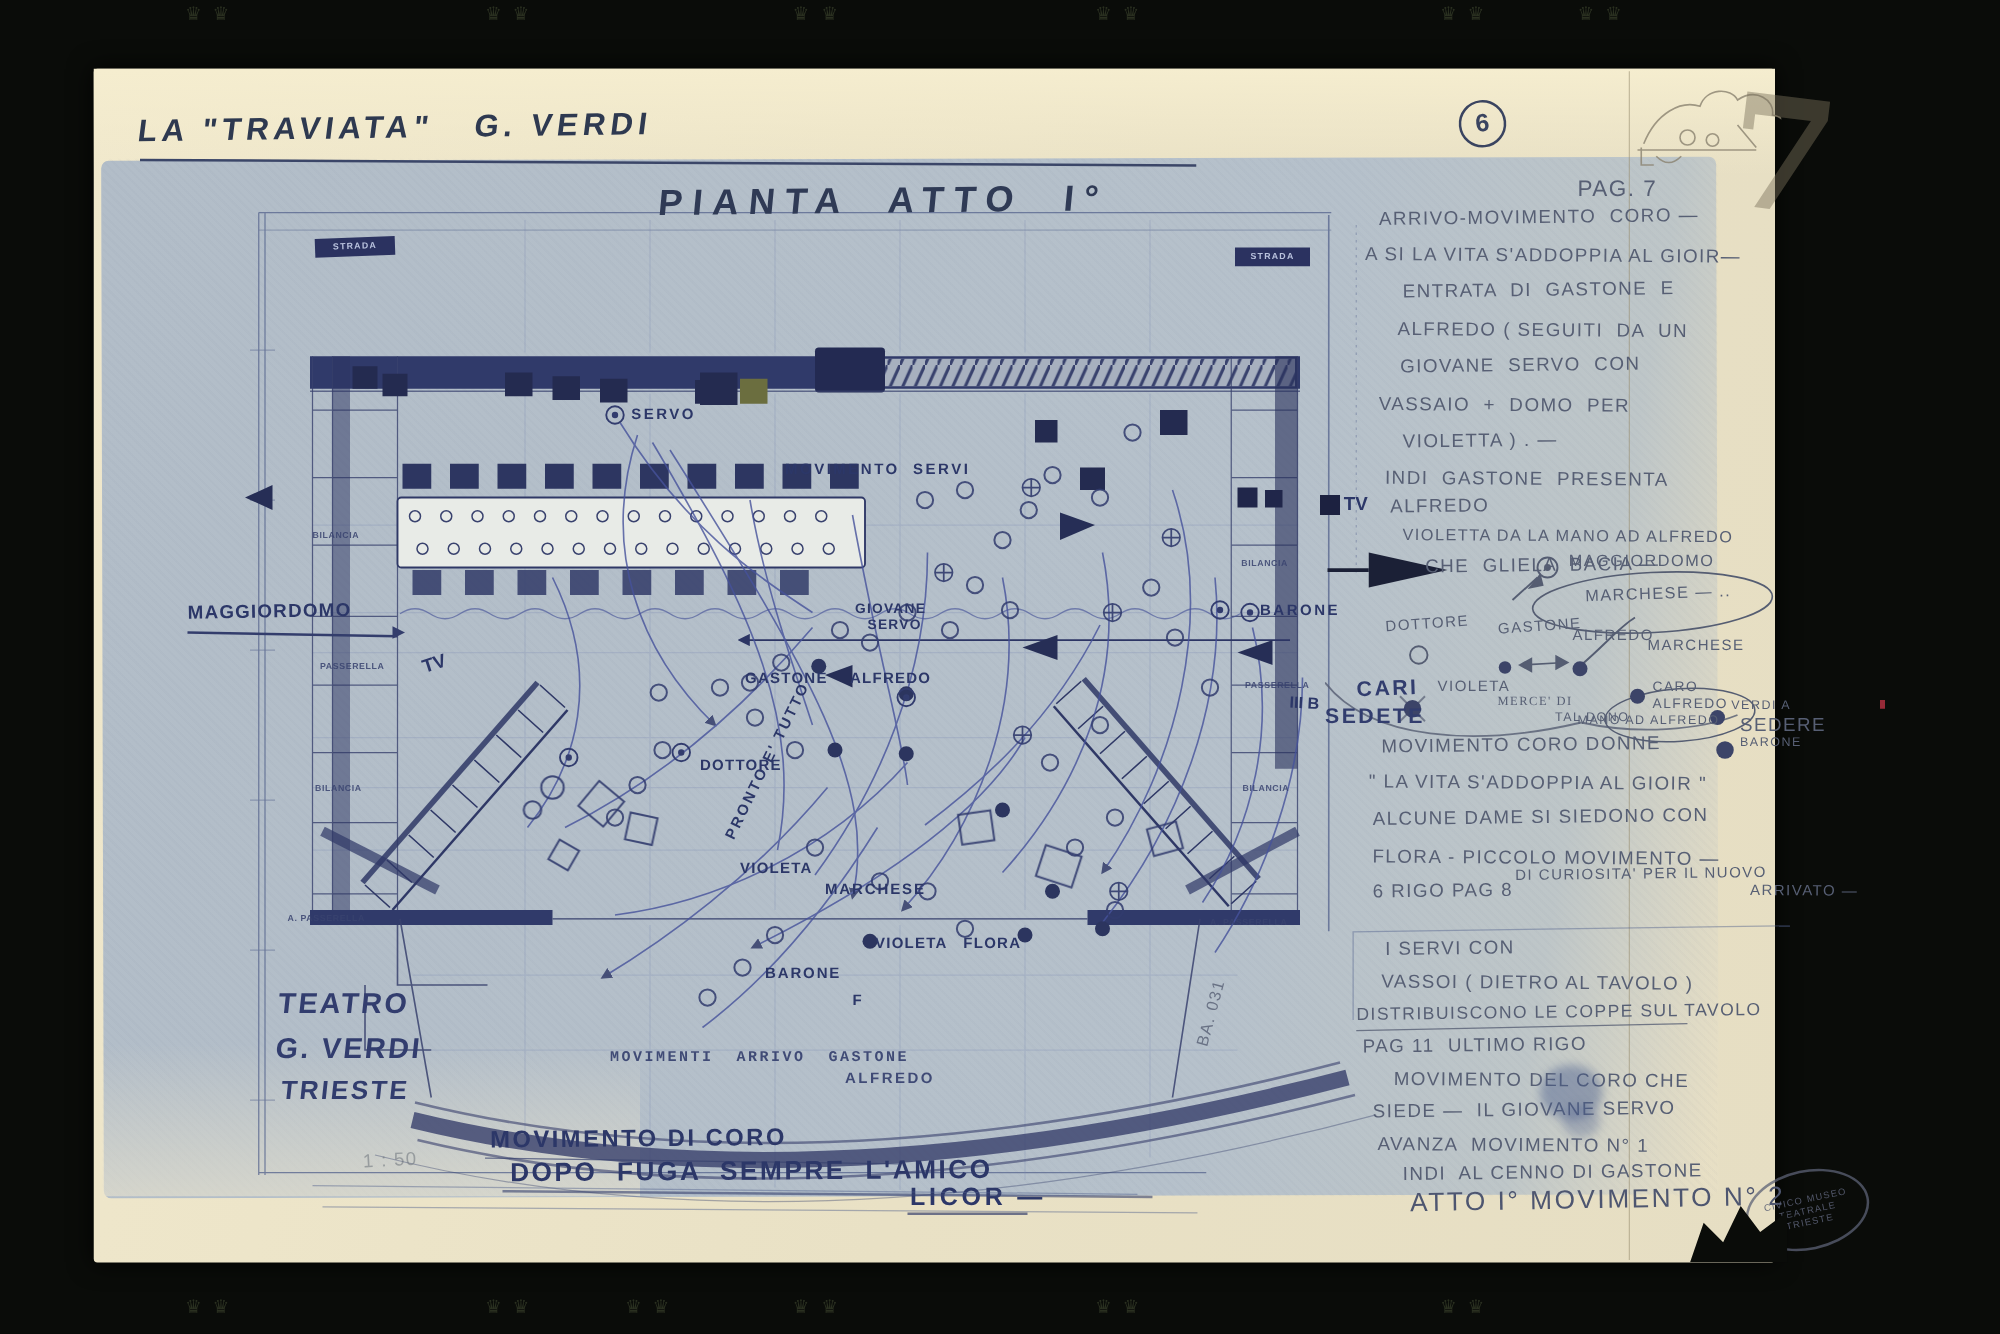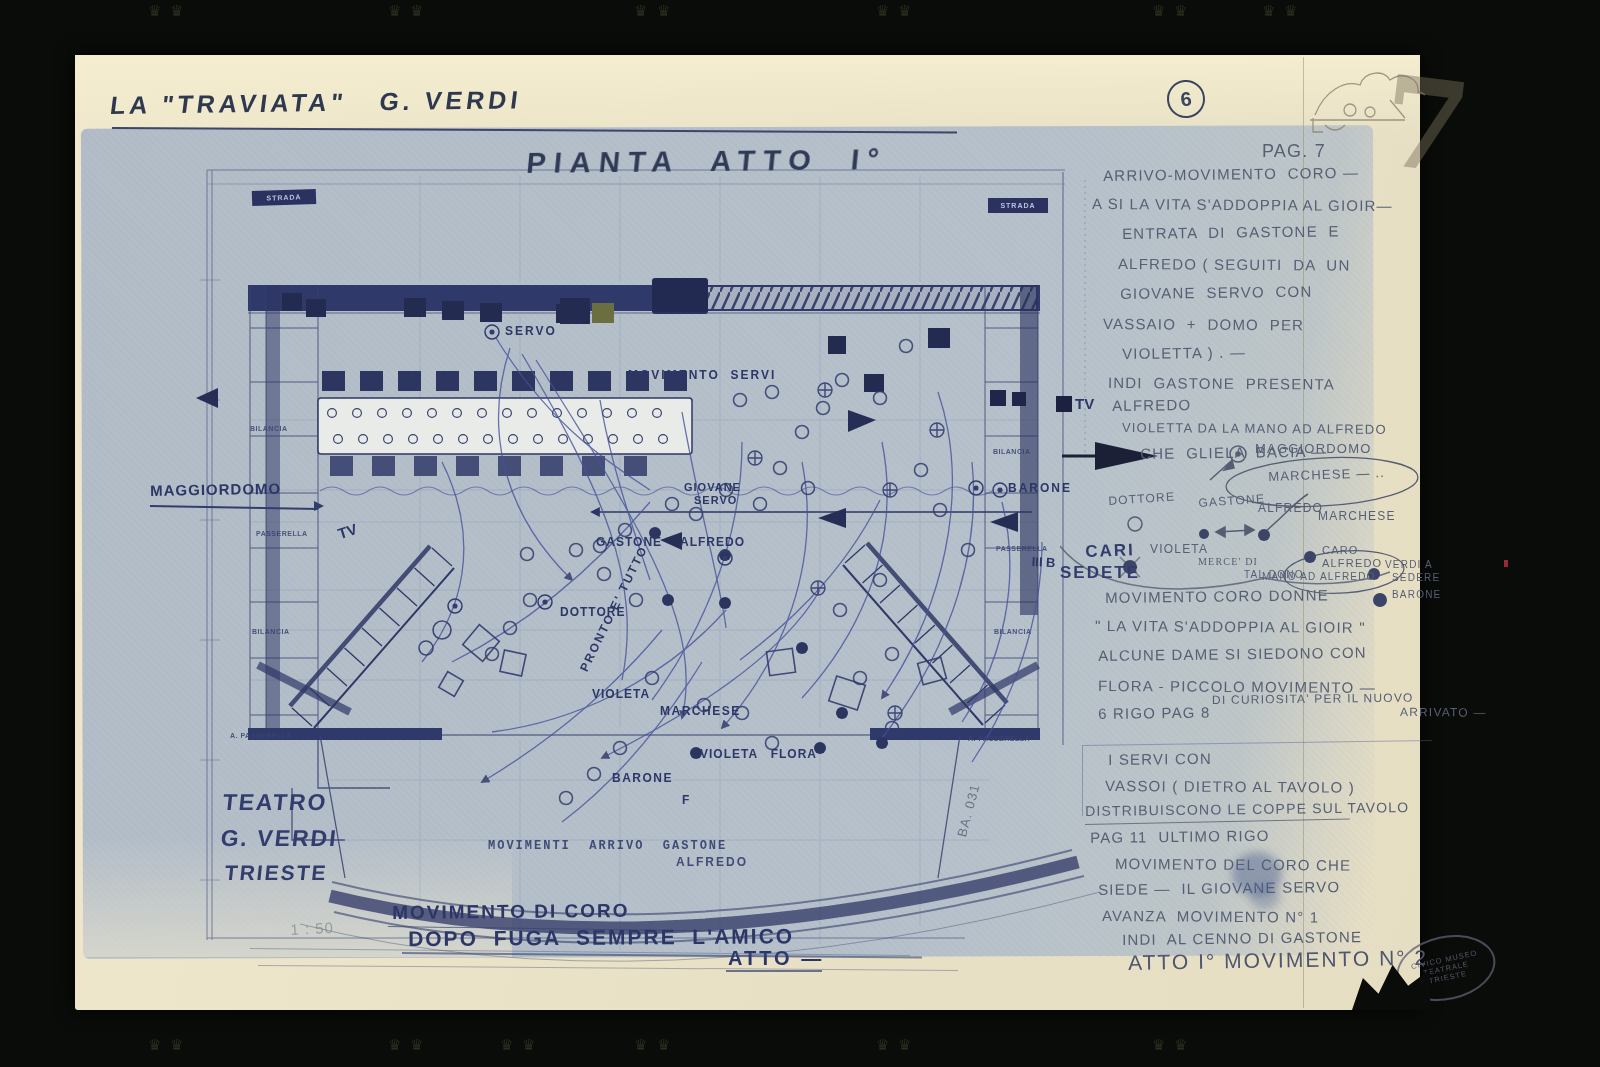--- a/index.html
+++ b/index.html
@@ -405,21 +405,21 @@
   <span class="n tiny" style="left:968px;top:735px;">A. PASSERELLA</span>
 
   <span class="n ink2" style="left:224px;top:790px;font-size:23px;letter-spacing:2px;transform:skewX(-6deg);">TEATRO</span>
   <span class="n ink2" style="left:222px;top:826px;font-size:23px;letter-spacing:2px;transform:skewX(-6deg);">G. VERDI</span>
   <span class="n ink2" style="left:226px;top:862px;font-size:21px;letter-spacing:2px;transform:skewX(-6deg);">TRIESTE</span>
   <span class="n pc2" style="left:290px;top:922px;font-size:15px;opacity:.5;transform:rotate(-3deg);">1 : 50</span>
 
   <span class="n ink" style="left:392px;top:903px;font-size:19px;letter-spacing:2px;transform:rotate(-.5deg);">MOVIMENTO DI CORO</span>
   <div class="rule" style="left:388px;top:926px;width:332px;background:rgba(55,65,110,.7);transform:rotate(.8deg);"></div>
   <span class="n ink" style="left:408px;top:928px;font-size:21px;letter-spacing:2px;transform:rotate(-.4deg);">DOPO  FUGA  SEMPRE  L'AMICO</span>
-  <span class="n ink" style="left:728px;top:948px;font-size:20px;letter-spacing:3px;">ATTO —</span>
+  <span class="n ink" style="left:728px;top:948px;font-size:20px;letter-spacing:3px;">LICOR —</span>
   <div class="rule" style="left:402px;top:952px;width:520px;height:1.5px;background:rgba(55,65,110,.6);transform:rotate(.5deg);"></div>
   <div class="rule" style="left:250px;top:948px;width:660px;transform:rotate(.6deg);"></div>
   <div class="rule" style="left:258px;top:965px;width:700px;transform:rotate(.4deg);"></div>
   <div class="rule" style="left:726px;top:970px;width:96px;height:2px;background:rgba(55,65,110,.7);"></div>
 
   <div>
     <span class="n pc note" style="left:1103px;top:168px;">ARRIVO-MOVIMENTO  CORO —</span>
     <span class="n pc note" style="left:1092px;top:196px;">A SI LA VITA S'ADDOPPIA AL GIOIR—</span>
     <span class="n pc note" style="left:1122px;top:226px;">ENTRATA  DI  GASTONE  E</span>
     <span class="n pc note" style="left:1118px;top:256px;">ALFREDO ( SEGUITI  DA  UN</span>
@@ -439,21 +439,21 @@
     <span class="n pc" style="left:1198px;top:497px;font-size:12px;transform:rotate(-4deg);">GASTONE</span>
     <span class="n pc" style="left:1258px;top:502px;font-size:12px;">ALFREDO</span>
     <span class="n pc" style="left:1318px;top:510px;font-size:12px;">MARCHESE</span>
     <span class="n pc" style="left:1322px;top:545px;font-size:11px;">CARO</span>
     <span class="n pc" style="left:1322px;top:558px;font-size:11px;">ALFREDO</span>
     <span class="n pc" style="left:1150px;top:543px;font-size:12px;">VIOLETA</span>
     <span class="n pc" style="left:1198px;top:557px;font-size:10px;font-family:Liberation Serif, serif;">MERCE' DI</span>
     <span class="n pc" style="left:1244px;top:570px;font-size:10px;">TAL DONO</span>
     <span class="n pc" style="left:1262px;top:572px;font-size:10px;">MANO AD ALFREDO</span>
     <span class="n pc" style="left:1385px;top:560px;font-size:10px;">VERDI A</span>
-    <span class="n pc" style="left:1392px;top:573px;font-size:10px;">SEDERE</span>
+    <span class="n pc" style="left:1392px;top:573px;font-size:15px;">SEDERE</span>
     <span class="n pc" style="left:1392px;top:590px;font-size:10px;">BARONE</span>
   </div>
 
   <div>
     <span class="n pc note" style="left:1105px;top:590px;">MOVIMENTO CORO DONNE</span>
     <span class="n pc note" style="left:1095px;top:618px;">" LA VITA S'ADDOPPIA AL GIOIR "</span>
     <span class="n pc note" style="left:1098px;top:648px;">ALCUNE DAME SI SIEDONO CON</span>
     <span class="n pc note" style="left:1098px;top:678px;">FLORA - PICCOLO MOVIMENTO —</span>
     <span class="n pc note" style="left:1212px;top:694px;font-size:12px;">DI CURIOSITA' PER IL NUOVO</span>
     <span class="n pc note" style="left:1400px;top:706px;font-size:12px;">ARRIVATO —</span>

